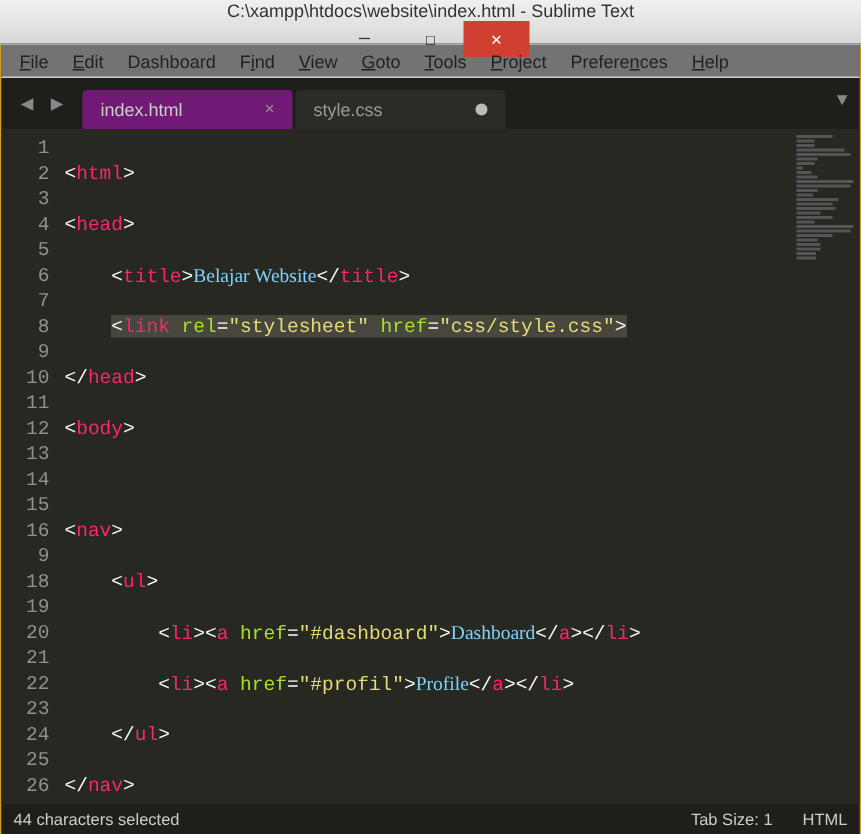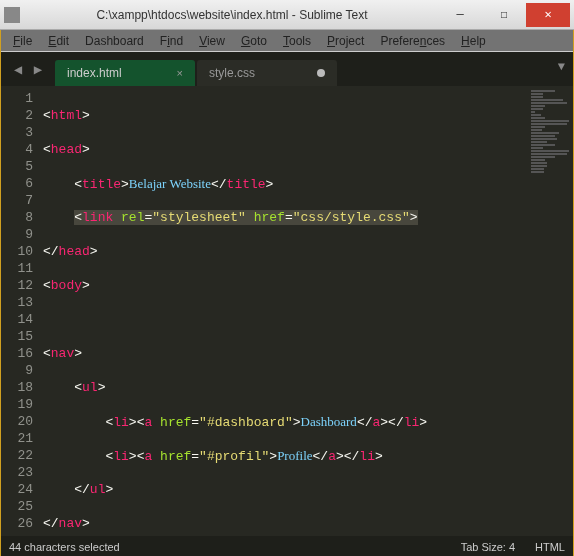--- a/index.html
+++ b/index.html
@@ -1,29 +1,29 @@
 <!DOCTYPE html>
 <html><head>
 <meta charset="utf-8">
 <style>
 * { margin:0; padding:0; box-sizing:border-box; }
 body { font-family:"Consolas","Courier New",monospace; font-size:13px; background:#272822; width:574px; height:556px; overflow:hidden; }
-.titlebar { height:30px; background:linear-gradient(#f0f0f0,#d8d8d8); display:flex; align-items:center; padding:0 4px; border-bottom:1px solid #aaa; }
+.titlebar { height:30px; background:linear-gradient(#f0f0f0,#d8d8d8); display:flex; align-items:center; padding:0 4px; border-bottom:1px solid #aaa;flex-direction:column; }
 .titlebar .icon { width:16px; height:16px; background:#888; margin-right:6px; }
 .titlebar .title { flex:1; text-align:center; font-family:"Segoe UI",sans-serif; font-size:12px; color:#333; }
 .window-buttons { display:flex; }
 .window-buttons div { width:44px; height:24px; display:flex; align-items:center; justify-content:center; font-size:12px; color:#333; }
 .window-buttons .close { background:#d04030; color:#fff; }
 .menubar { height:22px; background:#737373; display:flex; align-items:center; padding:0 4px; font-family:"Segoe UI",sans-serif; font-size:12px; color:#222; border-bottom:1px solid #ccc; }
 .menubar span { padding:2px 8px; cursor:pointer; }
 .menubar span u { text-decoration:underline; }
 .tabrow { height:34px; background:#1e1f1a; display:flex; align-items:flex-end; padding:0 8px; position:relative; }
 .nav-arrows { display:flex; gap:2px; margin-right:8px; align-self:center; }
 .nav-arrows div { width:18px; height:18px; color:#888; font-size:14px; display:flex; align-items:center; justify-content:center; }
-.tab { height:26px; min-width:140px; background:#14532d; color:#ccc; font-family:"Segoe UI",sans-serif; font-size:12px; display:flex; align-items:center; padding:0 12px; border-radius:3px 3px 0 0; margin-right:2px; justify-content:space-between; }
+.tab { height:26px; min-width:140px; background:#701a75; color:#ccc; font-family:"Segoe UI",sans-serif; font-size:12px; display:flex; align-items:center; padding:0 12px; border-radius:3px 3px 0 0; margin-right:2px; justify-content:space-between; }
 .tab.inactive { background:#2b2c26; color:#999; }
 .tab .x { color:#999; font-size:11px; }
 .tab .dot { width:8px; height:8px; border-radius:50%; background:#bbb; }
 .tabrow .menu-right { position:absolute; right:8px; top:8px; color:#888; font-size:12px; }
 .editor { display:flex; height:450px; background:#272822; position:relative; }
 .gutter { width:40px; background:#272822; text-align:right; padding:4px 8px 4px 4px; color:#90918b; font-size:13px; line-height:17px; user-select:none; }
 .code { flex:1; padding:4px 0 4px 2px; line-height:17px; font-size:13px; color:#f8f8f2; white-space:pre; position:relative; }
 .code .line { height:17px; }
 .sel { background:#48473d; }
 .t-tag { color:#f92672; }
@@ -168,17 +168,17 @@
         <div style="width:40%"></div>
         <div style="width:40%"></div>
         <div style="width:32%"></div>
         <div style="width:32%"></div>
   </div>
 </div>
 
 <div class="statusbar">
   <div>44 characters selected</div>
   <div class="right">
-    <div>Tab Size: 4</div>
+    <div>Tab Size: 1</div>
     <div>HTML</div>
   </div>
 </div>
 </div>
 
 </body></html>

